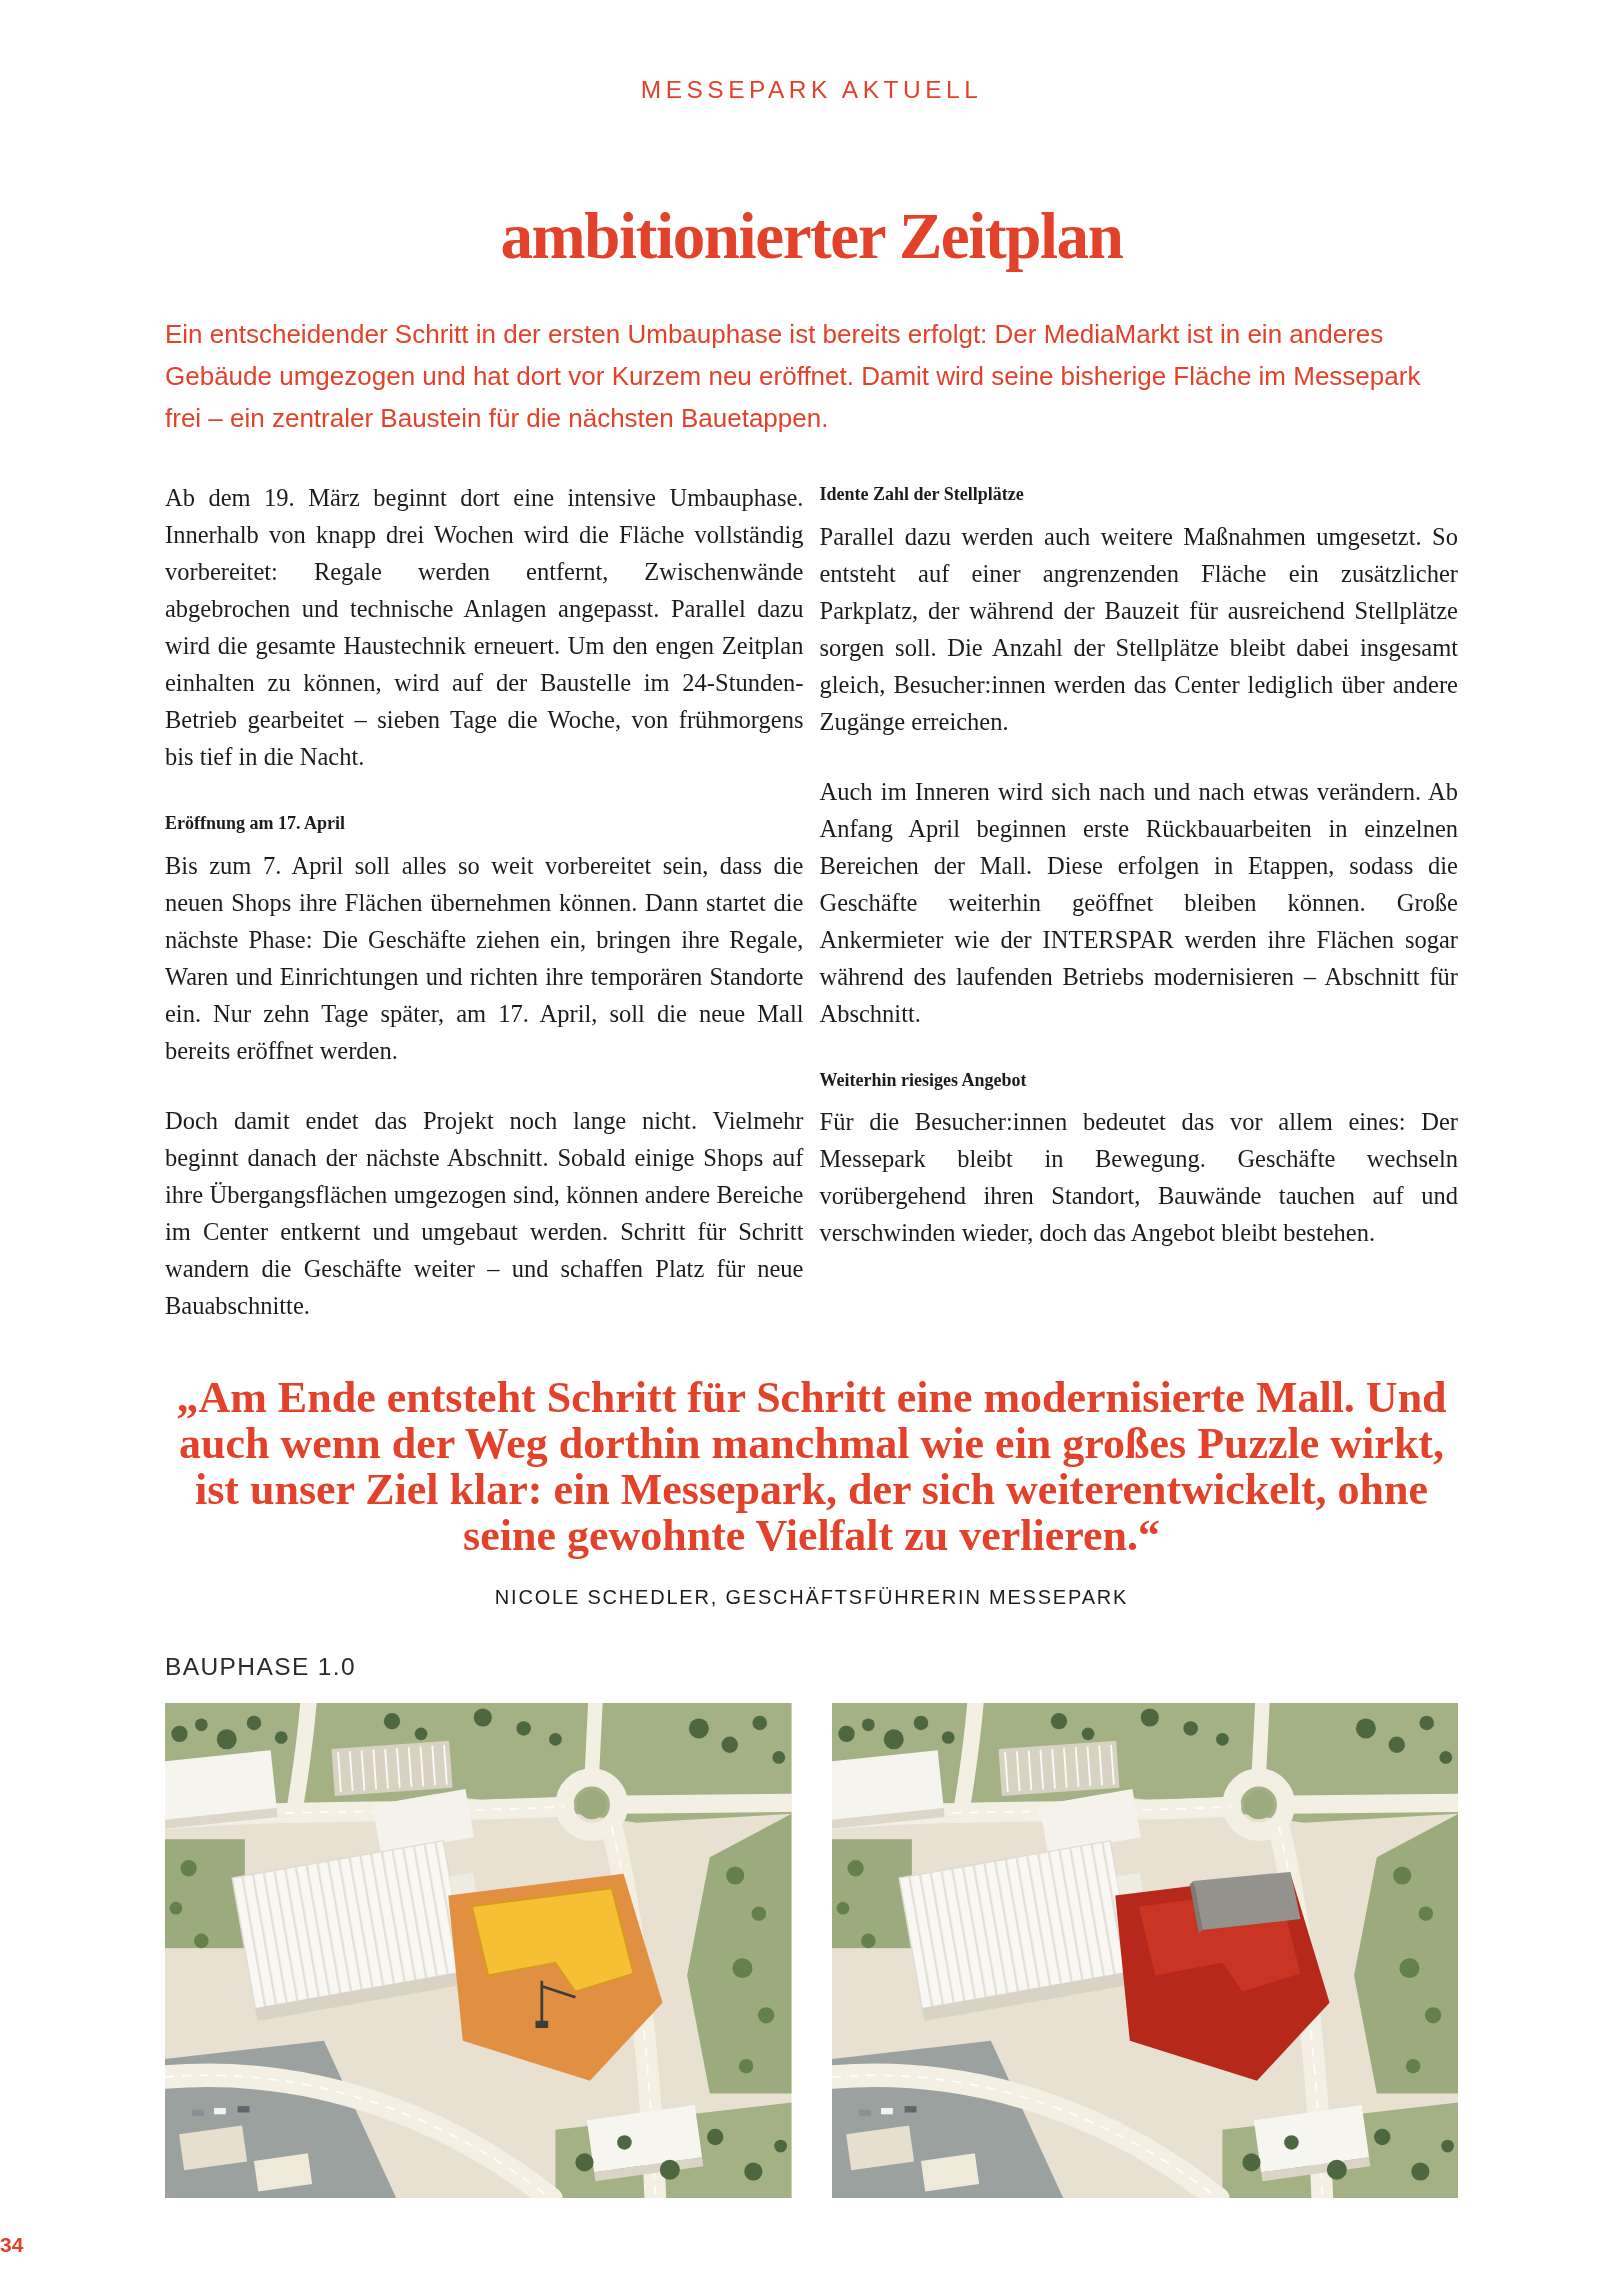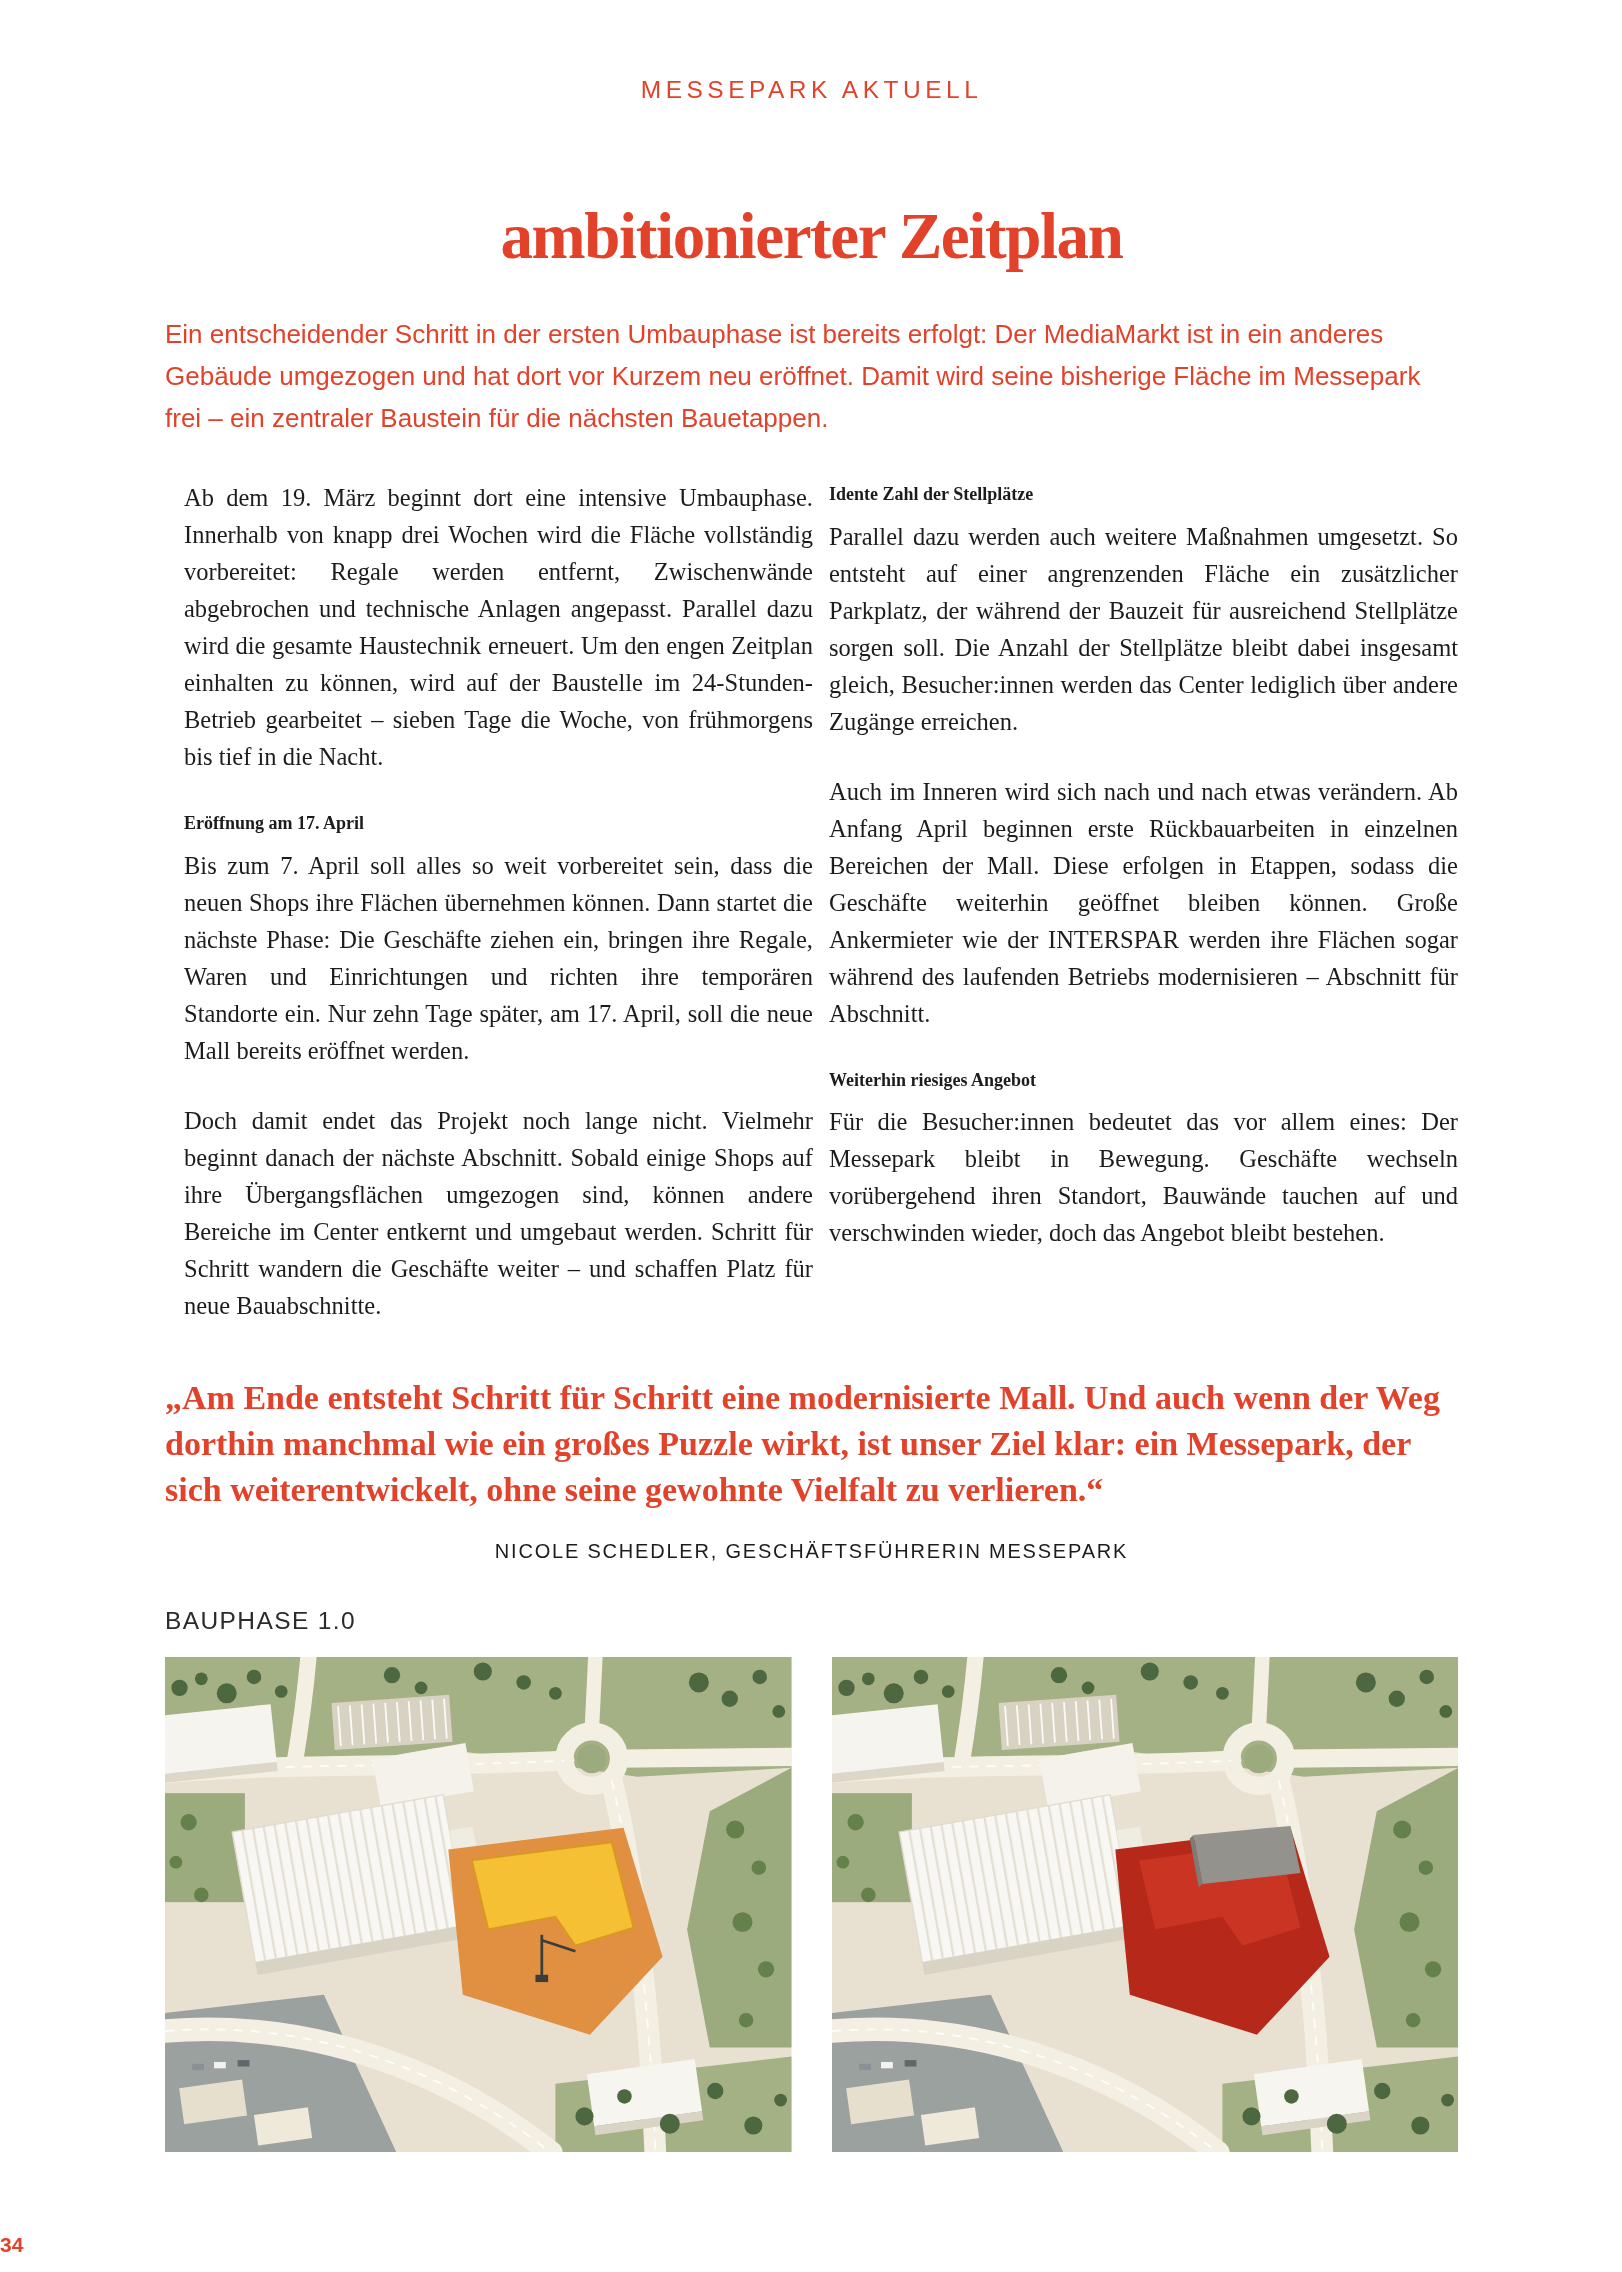--- a/index.html
+++ b/index.html
@@ -33,40 +33,39 @@
     margin:42px 0 0;
     font-family:"Liberation Sans", sans-serif;
     font-size:26px; line-height:42px;
     color:var(--accent);
   }
   .columns {
     margin-top:40px;
     display:grid;
     grid-template-columns:1fr 1fr;
     column-gap:16px;
-    margin-left:19px;
   }
   .col p {
     margin:0 0 33px;
     font-size:24.5px; line-height:37px;
     text-align:justify;
     hyphens:auto;
   }
   .col h3 {
     margin:0 0 7.3px;
     font-size:18px; line-height:31px;
     font-weight:700;
     text-align:left;
   }
   .quote {
     margin:18px 0 12px;
-    text-align:left;
+    text-align:center;
     font-family:"Liberation Serif", serif;
     font-weight:700;
-    font-size:34px; line-height:46px;
+    font-size:44px; line-height:46px;
     color:var(--accent);
   }
   .attribution {
     margin:27px 0 0;
     text-align:center;
     font-family:"Liberation Sans", sans-serif;
     font-size:20px; letter-spacing:1.8px;
     color:#1c1c1c;
   }
   .bauphase-label {

